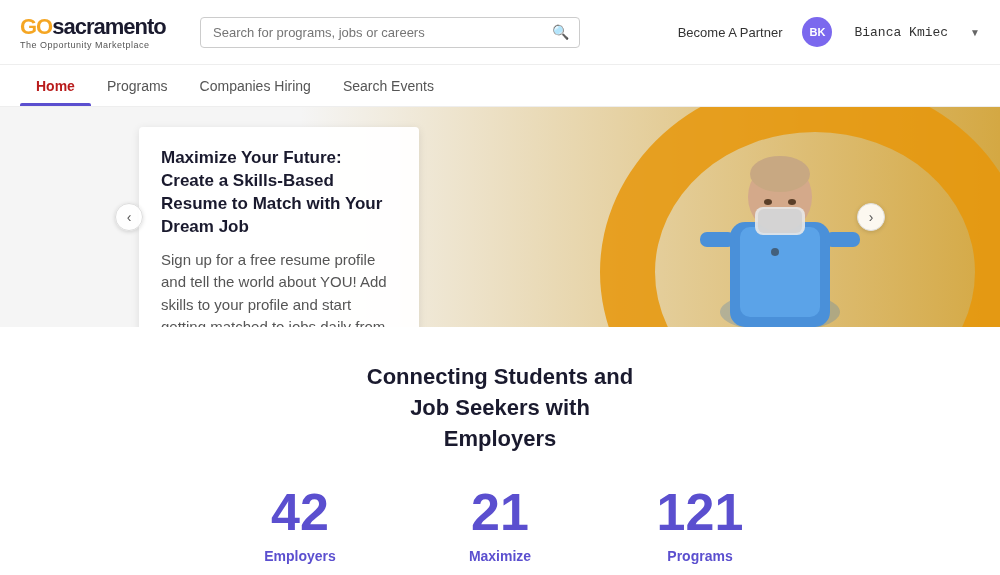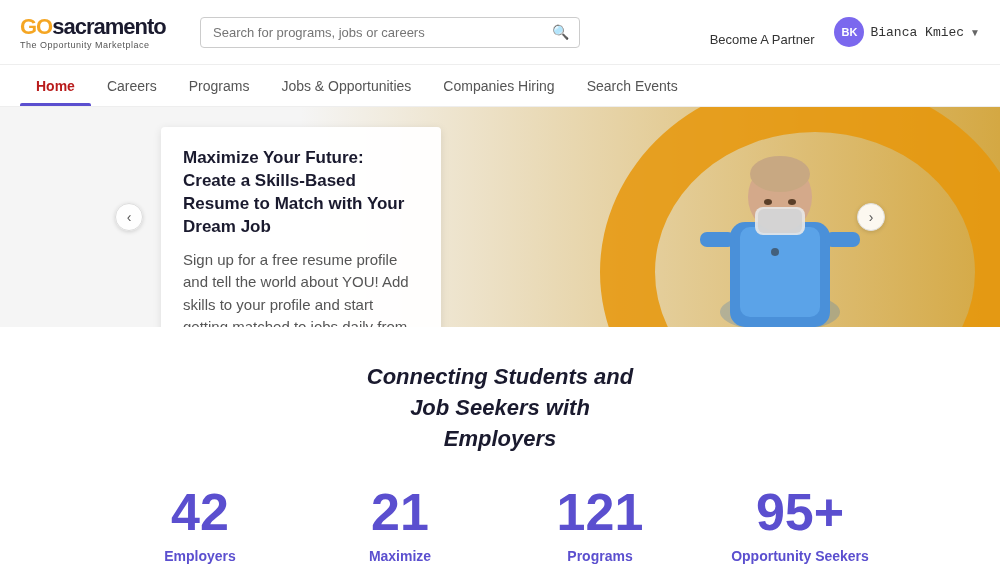--- a/index.html
+++ b/index.html
@@ -49,33 +49,33 @@
       position: absolute;
       right: 10px;
       top: 50%;
       transform: translateY(-50%);
       color: #999;
       font-size: 14px;
     }
     .header-right {
       margin-left: auto;
       display: flex;
-      align-items: flex-end;
+      align-items: center;
       gap: 20px;
     }
     .become-partner {
       font-size: 13px;
       color: #333;
       cursor: pointer;
       white-space: nowrap;
     }
     .user-avatar {
       display: flex;
       align-items: center;
-      gap: 6px;
+      gap: 22px;
       cursor: pointer;
     }
     .avatar-circle {
       width: 30px;
       height: 30px;
       border-radius: 50%;
       background: #7b68ee;
       color: #fff;
       font-size: 11px;
       font-weight: bold;
@@ -156,21 +156,21 @@
       top: 0;
       bottom: 0;
       width: 200px;
       display: flex;
       align-items: flex-end;
       justify-content: center;
     }
 
     .hero-content {
       position: absolute;
-      left: 161px;
+      left: 139px;
       top: 20px;
       background: rgba(255,255,255,0.95);
       padding: 20px 22px;
       max-width: 280px;
       border-radius: 4px;
       box-shadow: 0 2px 8px rgba(0,0,0,0.1);
     }
     .hero-title {
       font-size: 17px;
       font-weight: 700;
@@ -211,21 +211,20 @@
       text-align: center;
       padding: 35px 20px 25px;
       background: #fff;
     }
     .stats-headline {
       font-size: 22px;
       font-weight: 700;
       color: #1a1a2e;
       line-height: 1.4;
       margin-bottom: 30px;
-      font-style: italic;
     }
     .stats-row {
       display: flex;
       justify-content: center;
       gap: 0;
     }
     .stat-item {
       flex: 1;
       max-width: 200px;
       text-align: center;
@@ -264,23 +263,21 @@
     <div class="user-avatar">
       <div class="avatar-circle">BK</div>
       <span class="user-name">Bianca Kmiec</span>
       <span class="chevron-down">▼</span>
     </div>
   </div>
 </header>
 
 <nav class="nav">
   <div class="nav-item active">Home</div>
-  <div class="nav-item">Careers</div>
   <div class="nav-item">Programs</div>
-  <div class="nav-item">Jobs &amp; Opportunities</div>
   <div class="nav-item">Companies Hiring</div>
   <div class="nav-item">Search Events</div>
 </nav>
 
 <section class="hero-section">
   <div class="hero-bg"></div>
 
   <div class="hero-person">
     <svg width="180" height="215" viewBox="0 0 180 215">
 
@@ -325,18 +322,14 @@
       <div class="stat-label">Employers</div>
     </div>
     <div class="stat-item">
       <div class="stat-number">21</div>
       <div class="stat-label">Maximize</div>
     </div>
     <div class="stat-item">
       <div class="stat-number">121</div>
       <div class="stat-label">Programs</div>
     </div>
-    <div class="stat-item">
-      <div class="stat-number">95+</div>
-      <div class="stat-label">Opportunity Seekers</div>
-    </div>
   </div>
 </section>
 
 </body></html>

